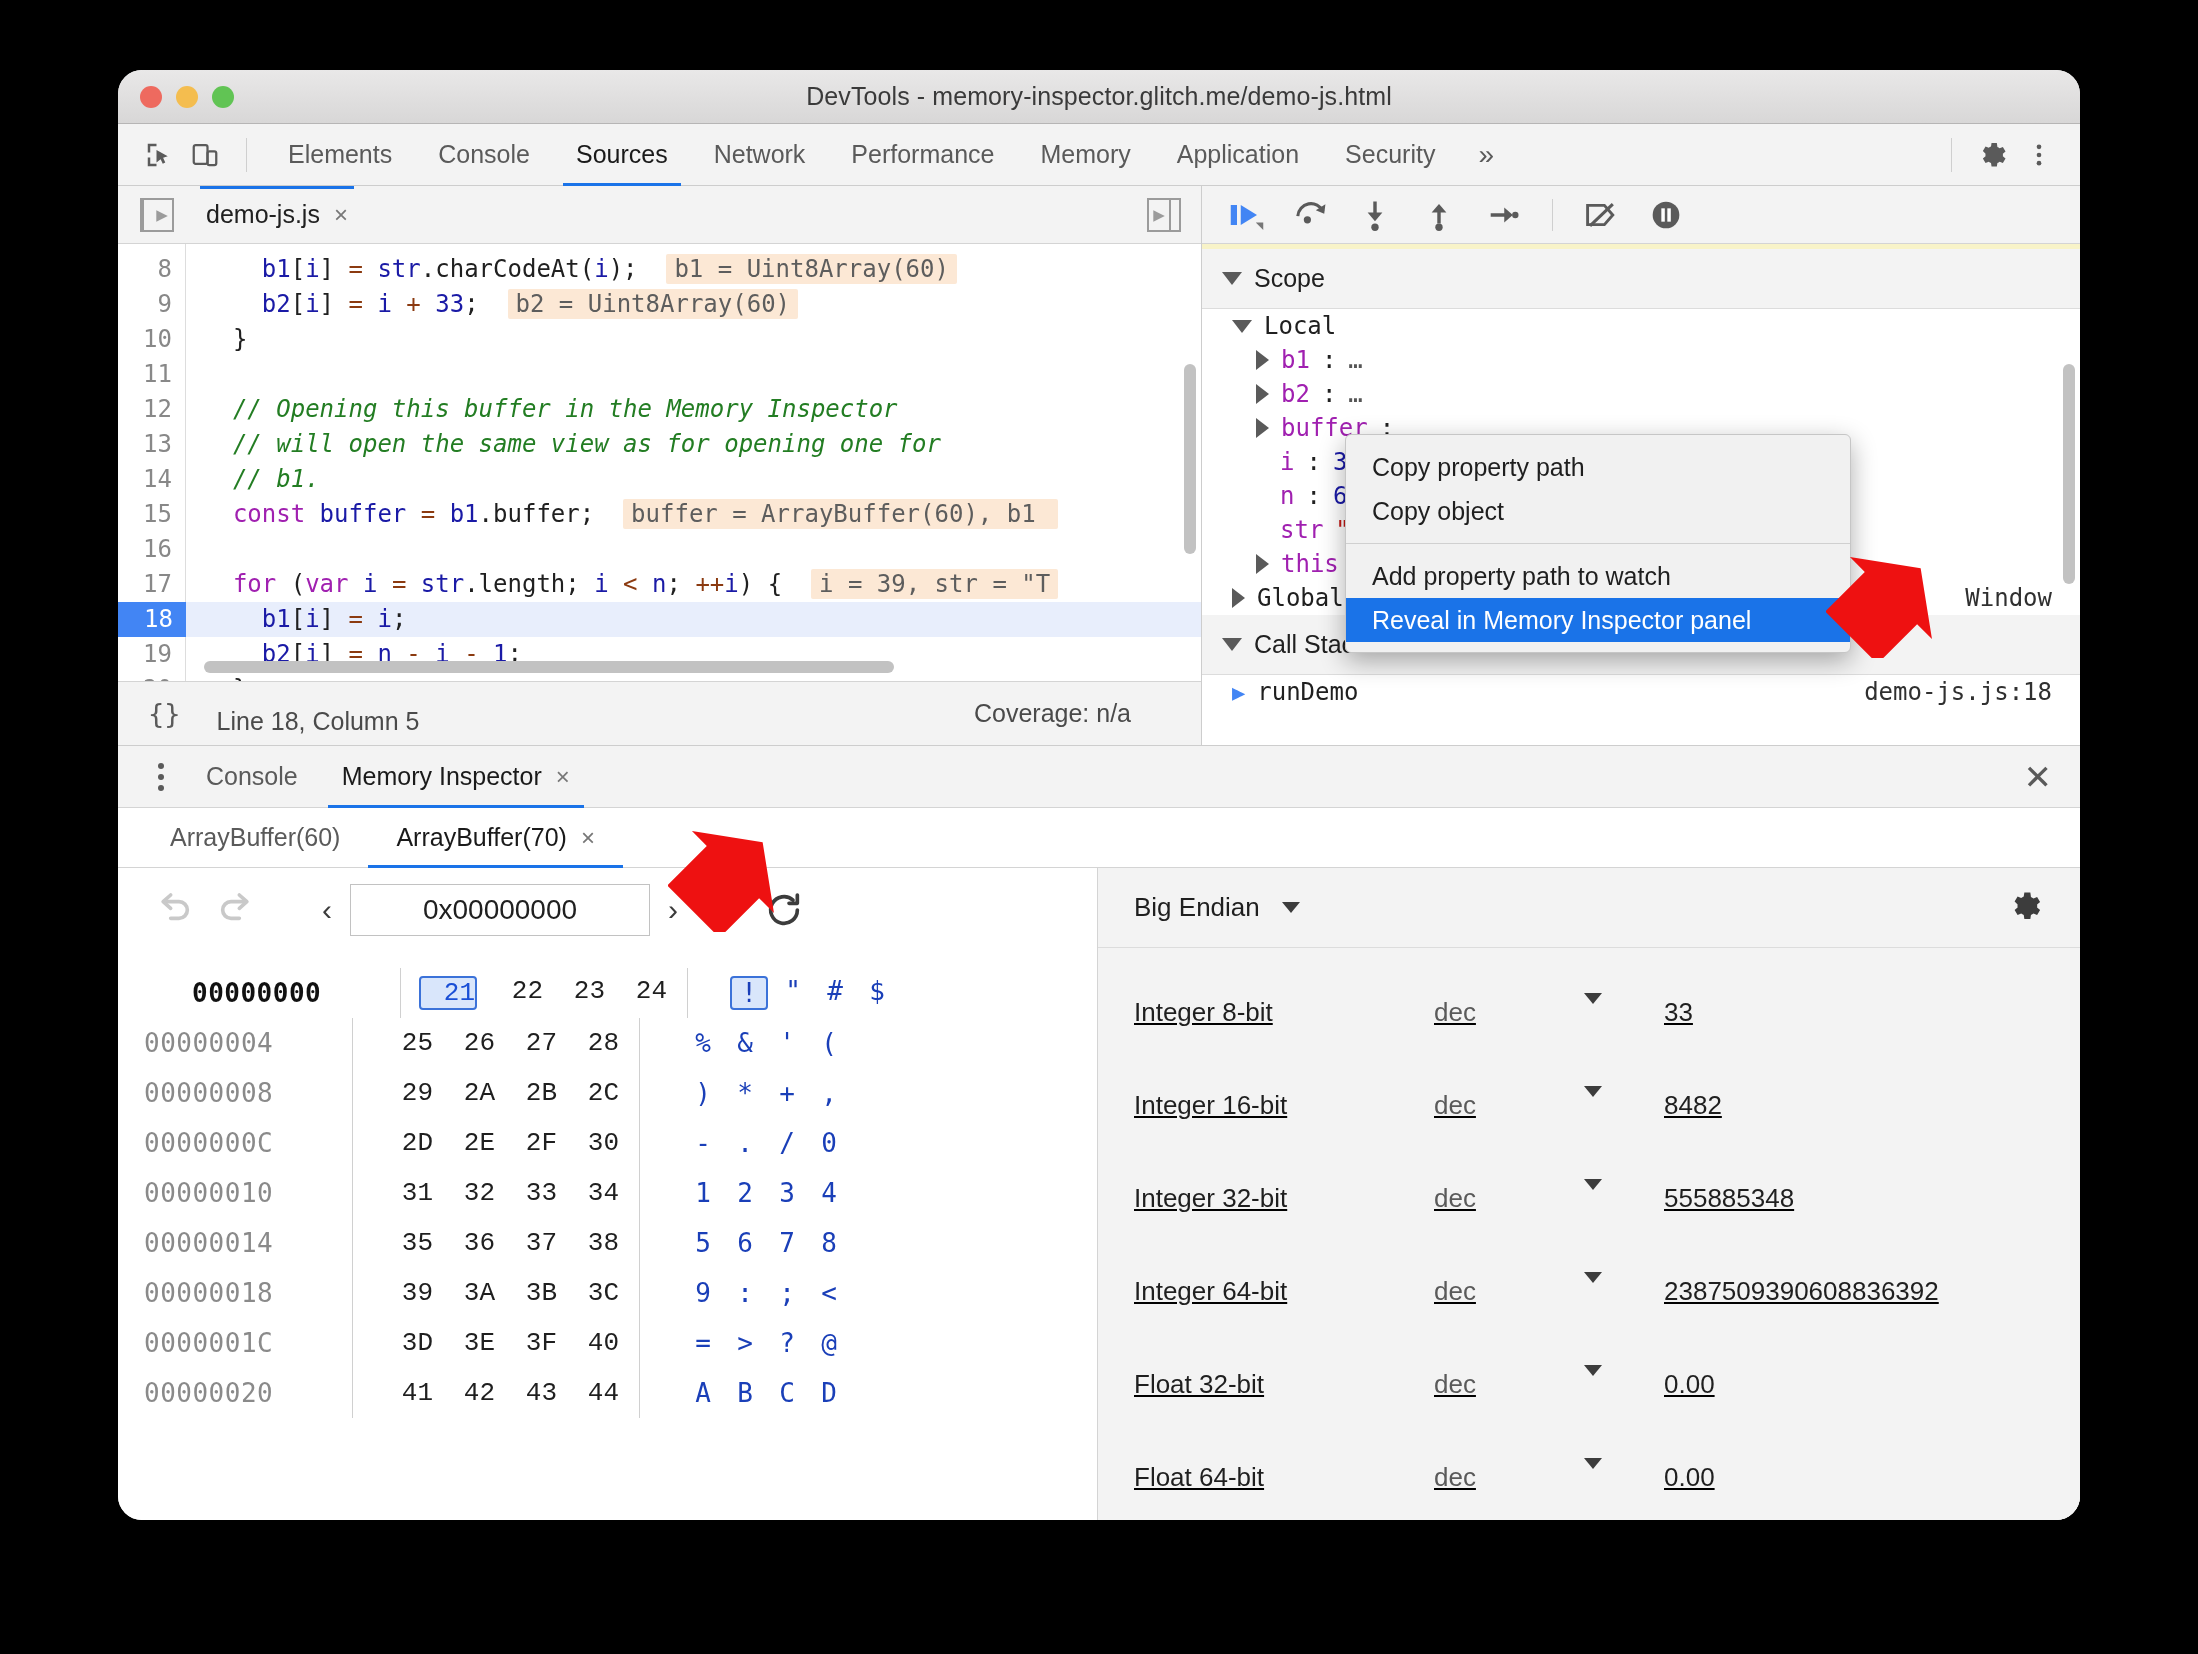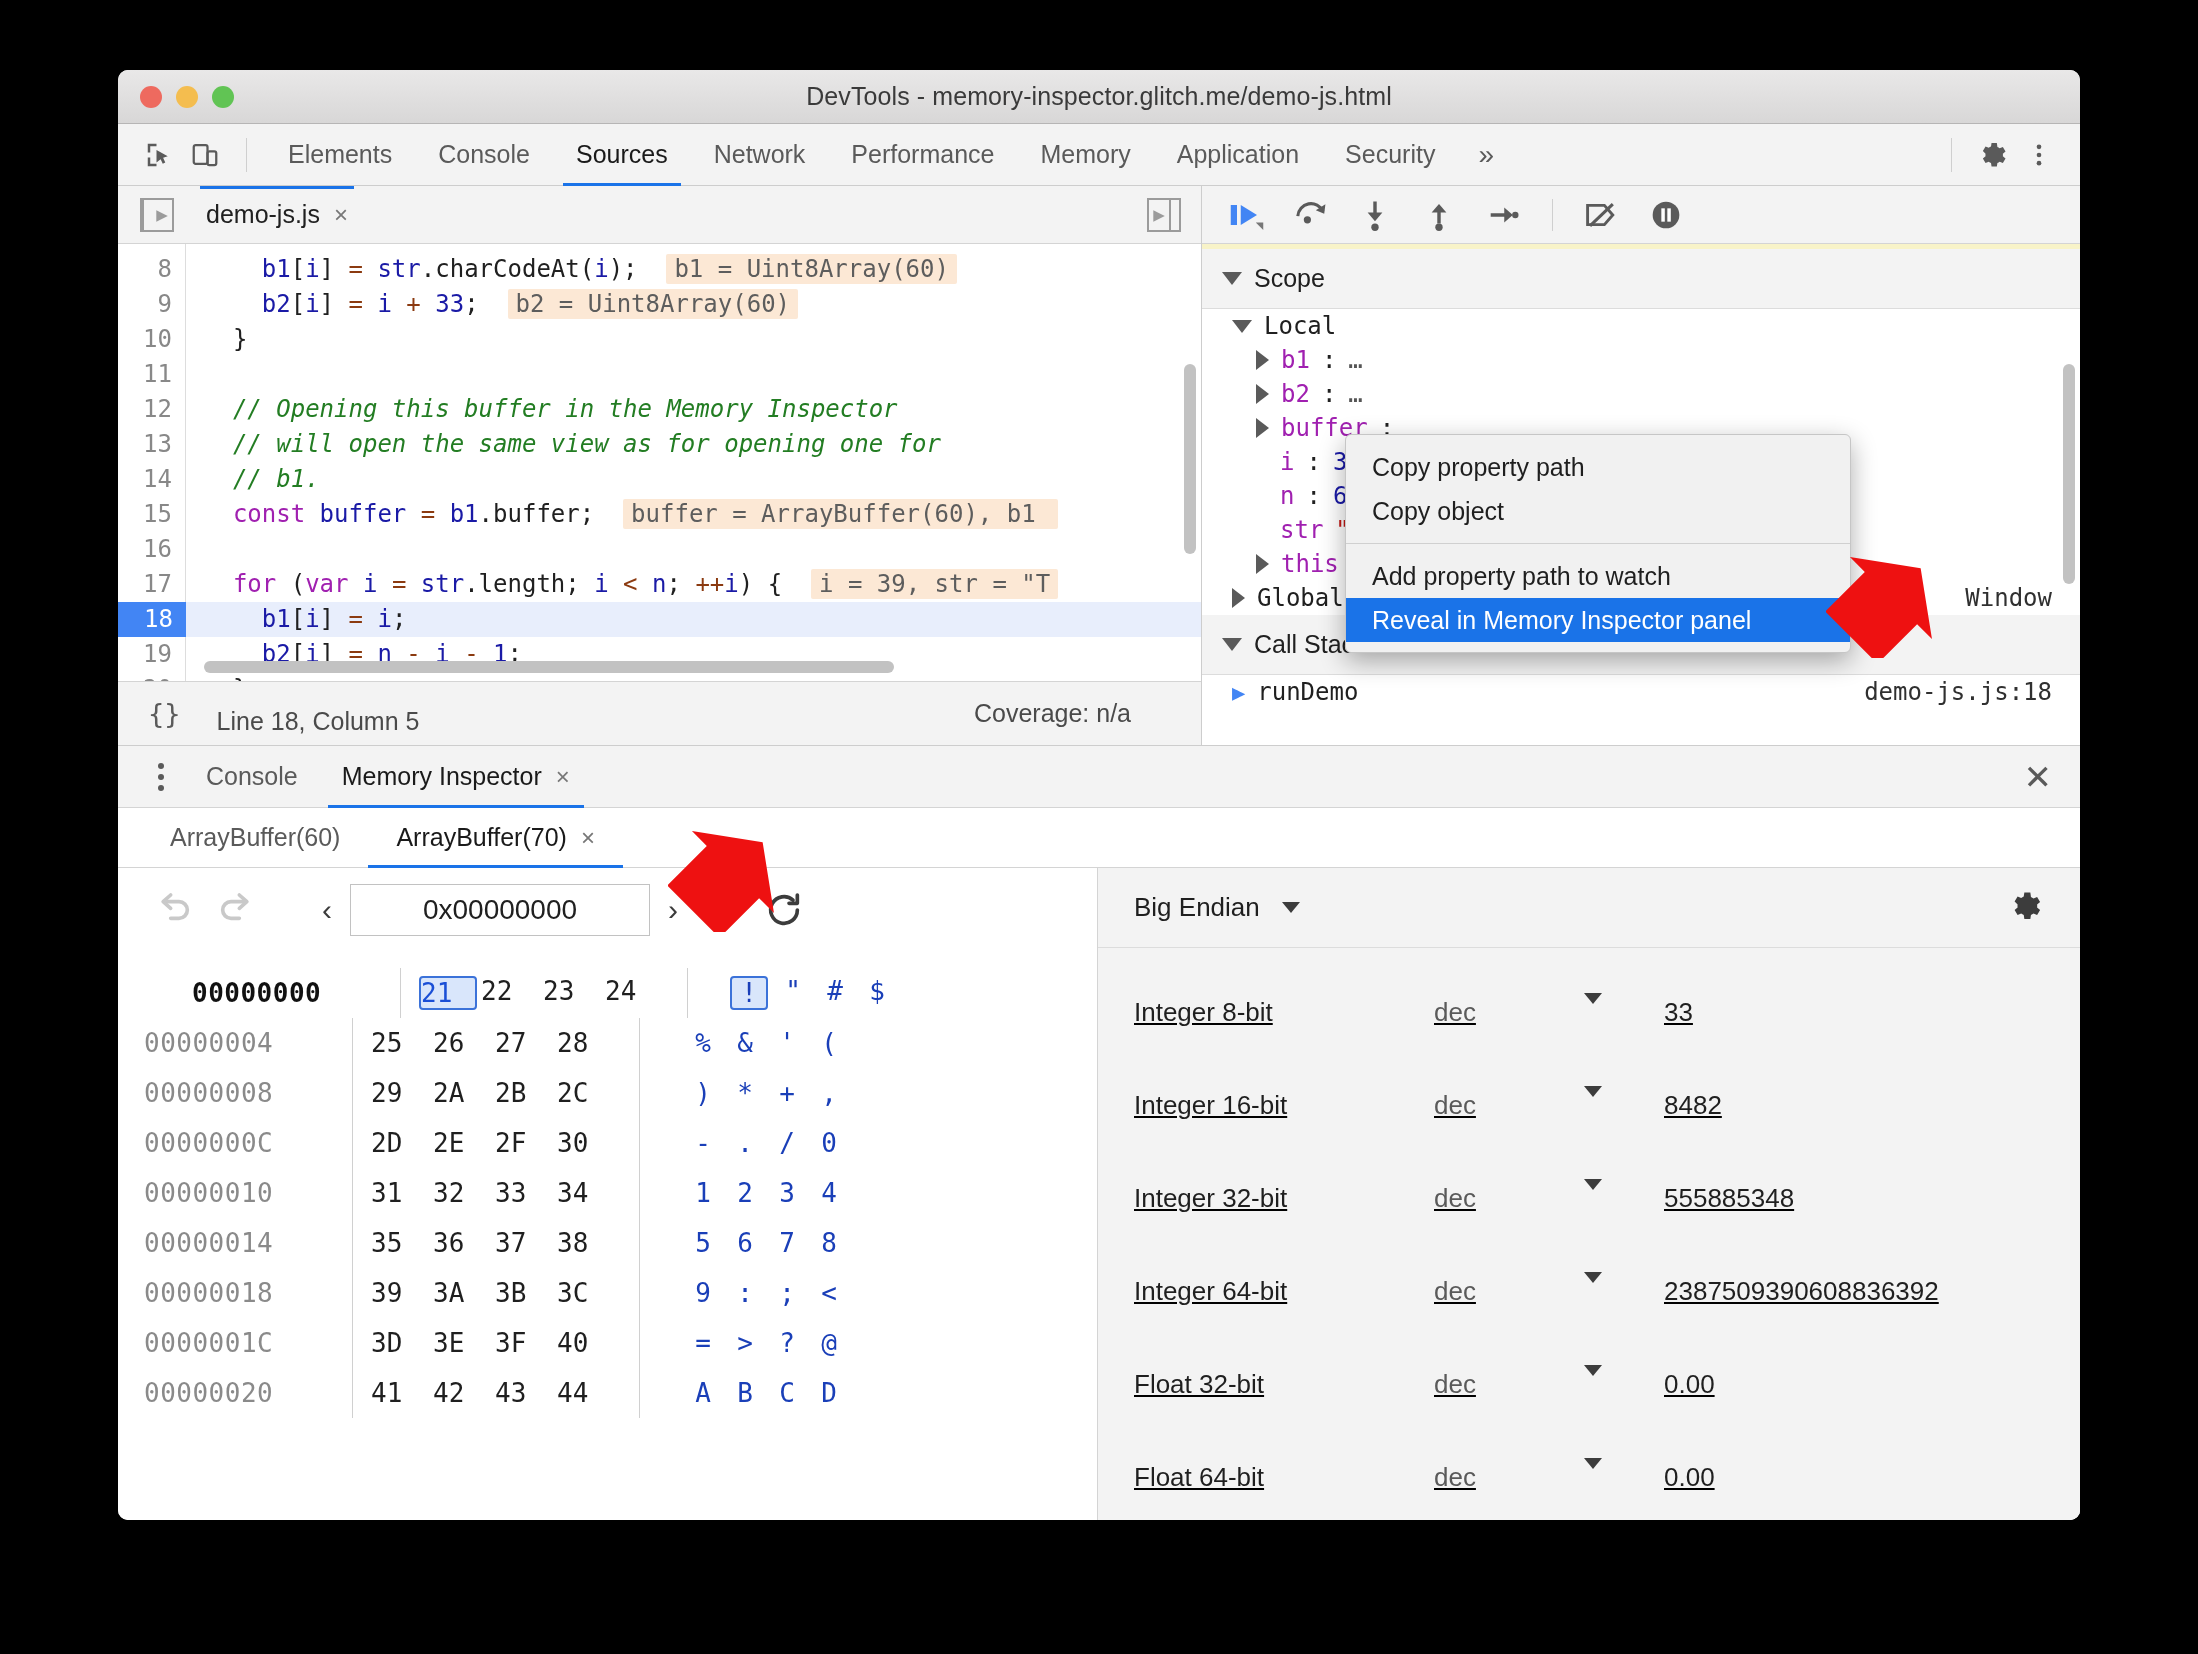--- a/index.html
+++ b/index.html
@@ -14,21 +14,21 @@
     position: relative;
     width: 2198px; height: 1654px;
     background: #000;
   }
   
   .window {
     position: absolute;
     left: 118px; top: 70px;
     width: 1962px; height: 1450px;
     background: #ffffff;
-    border-radius: 10px;
+    border-radius: 24px;
     box-shadow: 0 14px 60px rgba(0,0,0,0.55);
     overflow: hidden;
     display: flex; flex-direction: column;
   }
   .titlebar {
     height: 54px; flex: 0 0 54px;
     background: linear-gradient(#e9e8e8, #d8d7d7);
     border-bottom: 1px solid #b6b5b5;
     display: flex; align-items: center;
     position: relative;
@@ -228,21 +228,21 @@
     display: flex; align-items: center; justify-content: center;
     font-size: 28px; color: #202020; font-family: "Liberation Sans", sans-serif;
   }
   .refresh-btn { margin-left: 70px; }
   .hex-area { flex: 1; padding: 16px 0 0 26px; font-family: "DejaVu Sans Mono", monospace; overflow: hidden;}
   .hex-row { display: flex; align-items: center; height: 50px; font-size: 26px; }
   .hex-addr { width: 190px; color: #8a8a8a; letter-spacing: 0.5px;}
   .hex-row.first .hex-addr { color: #111; font-weight: bold; margin-left: 48px; }
   .hex-divider { width: 1px; height: 50px; background: #d0d0d0; margin: 0 18px; }
   .hex-bytes { display: flex; gap: 0px; width: 250px;}
-  .hex-bytes span { width: 62px; text-align: left; color: #1f1f1f; }
+  .hex-bytes span { width: 62px; text-align: right; color: #1f1f1f; font-family: Liberation Mono, monospace; }
   .hex-bytes span.selb {
     color: #1a4fd6; background: #d9e6fb; border: 2px solid #3b72d9; border-radius: 4px;
     width: 58px; margin-right: 4px;
   }
   .hex-ascii { display: flex; margin-left: 24px; }
   .hex-ascii span { width: 42px; text-align: center; color: #1a3fb8; }
   .hex-ascii span.selb {
     background: #d9e6fb; border: 2px solid #3b72d9; border-radius: 4px; width: 38px; margin-right: 4px;
   }
   .mi-right { flex: 1; display: flex; flex-direction: column; background: #f3f3f3; min-width: 0;}

